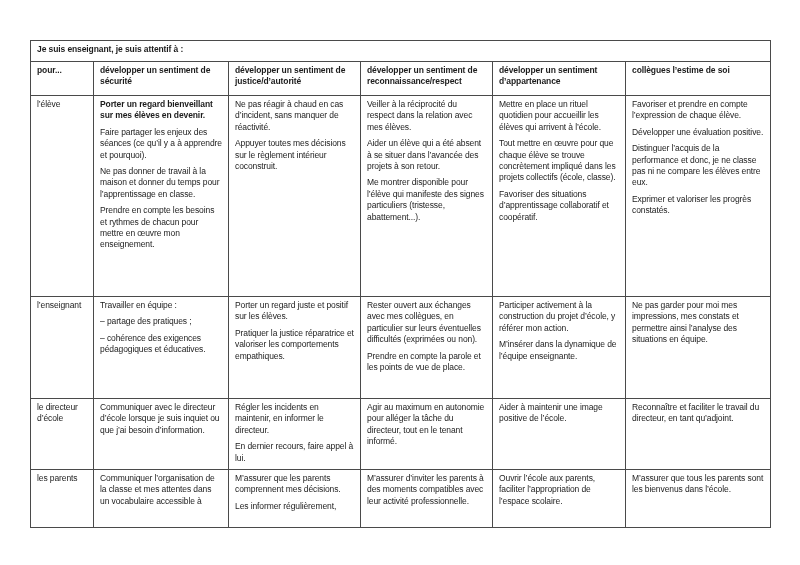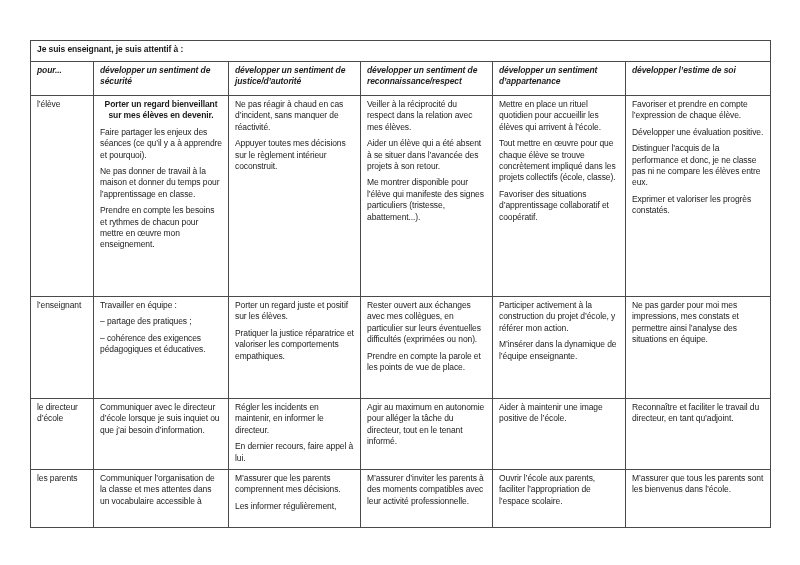--- a/index.html
+++ b/index.html
@@ -41,29 +41,29 @@
     font-weight: normal;
     overflow: hidden;
   }
   tr.title-row { height: 21px; }
   tr.title-row th {
     font-weight: bold;
     vertical-align: middle;
     padding-top: 0;
     padding-bottom: 2px;
   }
-  tr.header-row { height: 34px; font-style: italic; }
+  tr.header-row { height: 34px; }
   tr.header-row th { font-weight: bold; }
   th.rowlabel { font-weight: bold; }
   td.cell p, th.rowlabel p {
     margin: 0 0 5px 0;
     padding: 0;
   }
   td.cell p:last-child { margin-bottom: 0; }
-  td.cell p.b { font-weight: bold; text-align: center; }
+  td.cell p.b { font-weight: bold; }
 </style>
 </head>
 <body>
 
 <div class="page">
   <table class="doc-table">
     <colgroup>
       <col style="width:63px">
       <col style="width:135px">
       <col style="width:132px">
@@ -74,21 +74,21 @@
     <thead>
       <tr class="title-row">
         <th colspan="6">Je suis enseignant, je suis attentif à :</th>
       </tr>
       <tr class="header-row">
         <th>pour...</th>
         <th>développer un sentiment de sécurité</th>
         <th>développer un sentiment de justice/d’autorité</th>
         <th>développer un sentiment de reconnaissance/respect</th>
         <th>développer un sentiment d’appartenance</th>
-        <th>développer l’estime de soi</th>
+        <th>collègues l’estime de soi</th>
       </tr>
     </thead>
     <tbody id="table-body">
         <tr style="height: 201px;">
           <th class="rowlabel">l’élève</th>
           <td class="cell">
             <p class="b">Porter un regard bienveillant sur mes élèves en devenir.</p>
             <p>Faire partager les enjeux des séances (ce qu’il y a à apprendre et pourquoi).</p>
             <p>Ne pas donner de travail à la maison et donner du temps pour l’apprentissage en classe.</p>
             <p>Prendre en compte les besoins et rythmes de chacun pour mettre en œuvre mon enseignement.</p>

